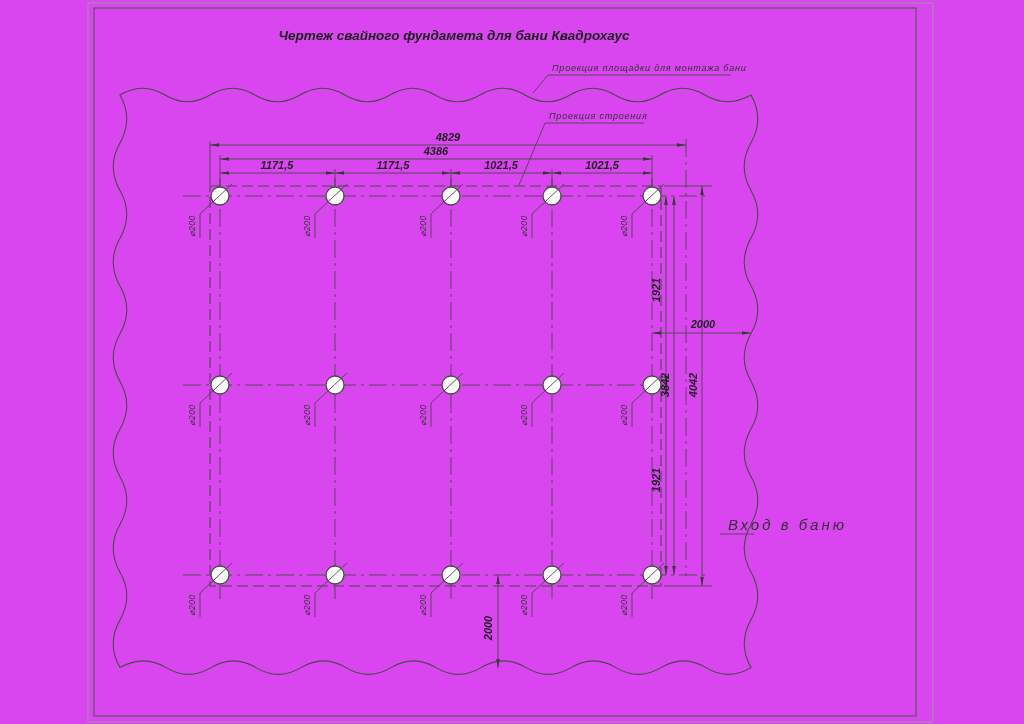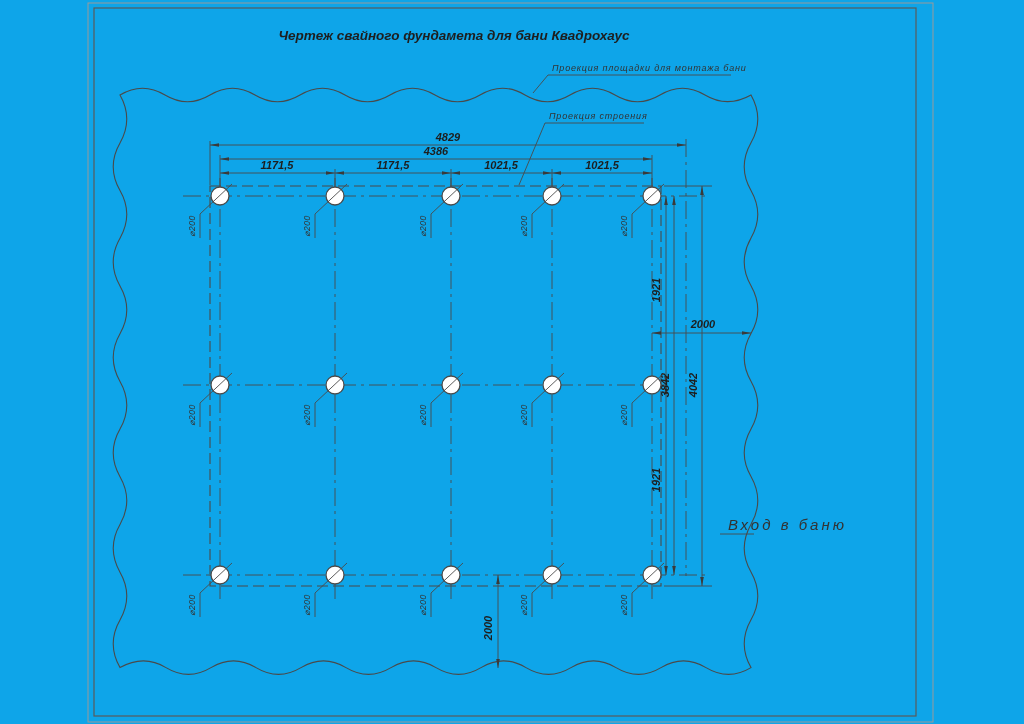--- a/index.html
+++ b/index.html
@@ -1,16 +1,16 @@
 <!DOCTYPE html>
 <html><head>
 <meta charset="utf-8">
 <style>
   html,body{margin:0;padding:0;background:#fff;}
-  .sheet{position:relative;width:1024px;height:724px;background:#0ea5e9;overflow:hidden;
+  .sheet{position:relative;width:1024px;height:724px;background:#d946ef;overflow:hidden;
          font-family:"Liberation Sans",sans-serif;}
   svg{position:absolute;left:0;top:0;}
   svg text{fill:#1e1e1e;}
   .gost{font-style:italic;fill:#333;}
   .dimtxt{font-style:italic;font-weight:bold;font-size:11px;}
   .lbl{font-size:9px;letter-spacing:0.8px;}
   .thin{stroke:#4a4a4a;stroke-width:0.9;fill:none;}
   .main{stroke:#4a4a4a;stroke-width:1.1;fill:none;}
   .arrow{fill:#3a3a3a;stroke:none;}
 </style>

